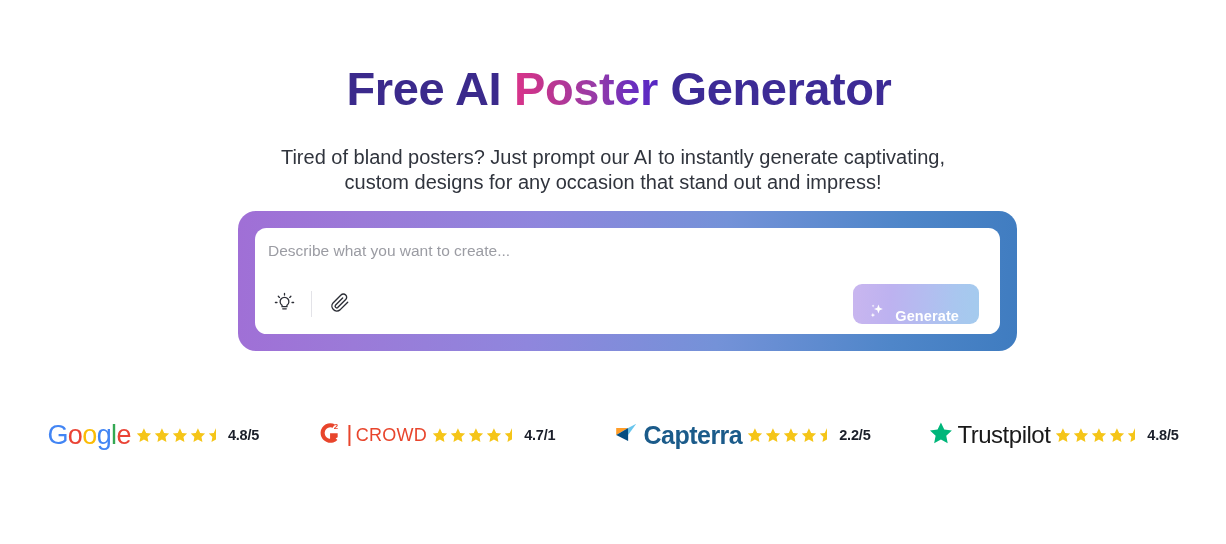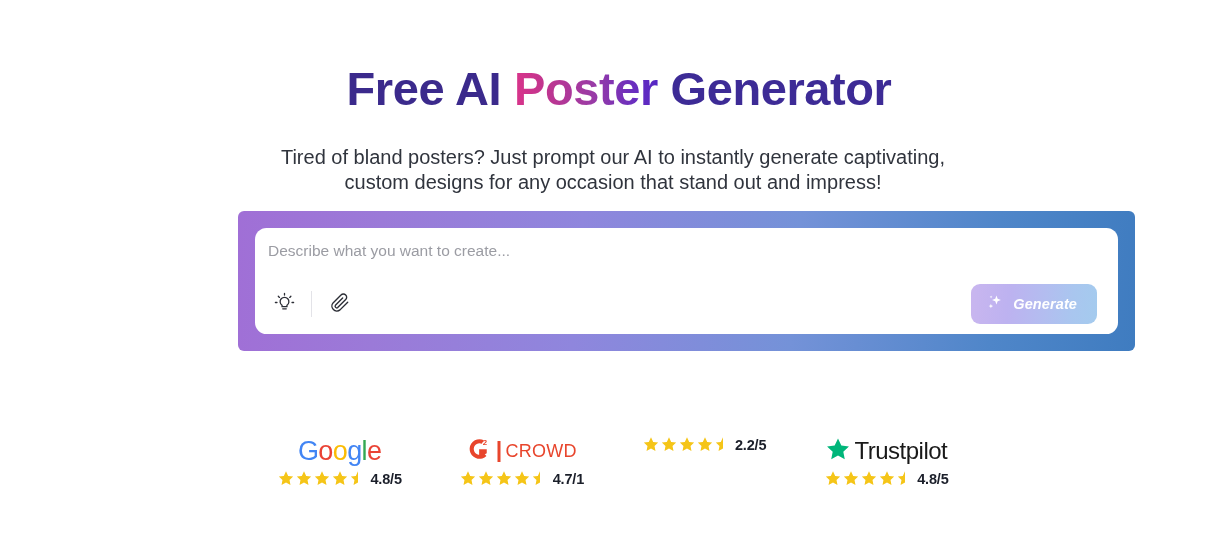--- a/index.html
+++ b/index.html
@@ -67,23 +67,23 @@
     line-height: 25px;
     color: #30343d;
     font-weight: 400;
   }
 
   
   .prompt-wrap {
     position: absolute;
     left: 238px;
     top: 211px;
-    width: 897px;
+    width: 779px;
     height: 140px;
-    border-radius: 6px;
+    border-radius: 18px;
     padding: 17px;
     background-image: linear-gradient(95deg, #a06fd6 0%, #9b7ad8 16%, #8f86dd 38%, #7492d8 62%, #4f86c9 84%, #3f7cc0 100%);
     box-sizing: border-box;
   }
   .prompt-box {
     width: 100%;
     height: 100%;
     background: #ffffff;
     border-radius: 11.5px;
     position: relative;
@@ -135,53 +135,51 @@
   .tool-div {
     width: 1px;
     height: 26px;
     background: #e3e3e8;
     margin: 0 13px 0 12px;
   }
   .spacer { flex: 1; }
 
   .generate-btn {
     display: flex;
-    align-items: center;
+    align-items: flex-end;
     gap: 8px;
     height: 40px;
     padding: 0 20px 0 15px;
     border: none;
     border-radius: 9px;
     background-image: linear-gradient(95deg, #c9b6ef 0%, #bdb2f0 30%, #b3bdf0 58%, #a9c6ef 80%, #a4cbee 100%);
     color: #ffffff;
     font-family: "Liberation Sans", sans-serif;
     font-size: 14.5px;
     font-weight: 700;
     letter-spacing: 0.1px;
     cursor: pointer;
     margin-right: 9px;
-    font-style: italic;
   }
 
   
   .ratings {
     position: absolute;
     top: 420px;
     left: 50%;
     transform: translateX(-50%);
     display: flex;
     align-items: flex-start;
     gap: 58px;
   }
   .rating-item {
     display: flex;
-    flex-direction: column;
+    flex-direction: row;
     align-items: center;
     gap: 4px;
-    margin-top: 16px;
   }
   .rating-logo {
     height: 30px;
     display: flex;
     align-items: center;
     justify-content: center;
   }
   .rating-row {
     display: flex;
     align-items: center;
@@ -346,20 +344,34 @@
                 </linearGradient>
               </defs>
               <path d="M12 1.8l3.1 6.5 7 .9-5.1 4.8 1.3 7-6.3-3.5-6.3 3.5 1.3-7L1.9 9.2l7-.9z" fill="url(#gh2)"></path>
             </svg>
         </span>
         <span class="rating-score">4.7/1</span>
       </div>
     </div>
 
     <div class="rating-item">
+      <div class="rating-logo">
+        <span class="cap-wrap">
+          <span>
+            <svg width="26" height="26" viewBox="0 0 28 28">
+              <path d="M3 8.6h12.8L3 16.2z" fill="#ff9d28"></path>
+              <path d="M15.8 8.6L24.6 4 15.8 16.2z" fill="#68c5ed"></path>
+              <path d="M3 16.2l12.8-7.6v7.6z" fill="#044d80"></path>
+              <path d="M15.8 8.6v7.6L24.6 4z" fill="#e54747" opacity="0"></path>
+              <path d="M15.8 16.2L3 16.2l12.8 6.4z" fill="#044d80"></path>
+            </svg>
+          </span>
+          <span class="cap-word">Capterra</span>
+        </span>
+      </div>
       <div class="rating-row">
         <span class="stars">
           <svg width="17" height="17" viewBox="0 0 24 24" fill="#f5c518">
               <path d="M12 1.8l3.1 6.5 7 .9-5.1 4.8 1.3 7-6.3-3.5-6.3 3.5 1.3-7L1.9 9.2l7-.9z"></path>
             </svg>
           <svg width="17" height="17" viewBox="0 0 24 24" fill="#f5c518">
               <path d="M12 1.8l3.1 6.5 7 .9-5.1 4.8 1.3 7-6.3-3.5-6.3 3.5 1.3-7L1.9 9.2l7-.9z"></path>
             </svg>
           <svg width="17" height="17" viewBox="0 0 24 24" fill="#f5c518">
               <path d="M12 1.8l3.1 6.5 7 .9-5.1 4.8 1.3 7-6.3-3.5-6.3 3.5 1.3-7L1.9 9.2l7-.9z"></path>

